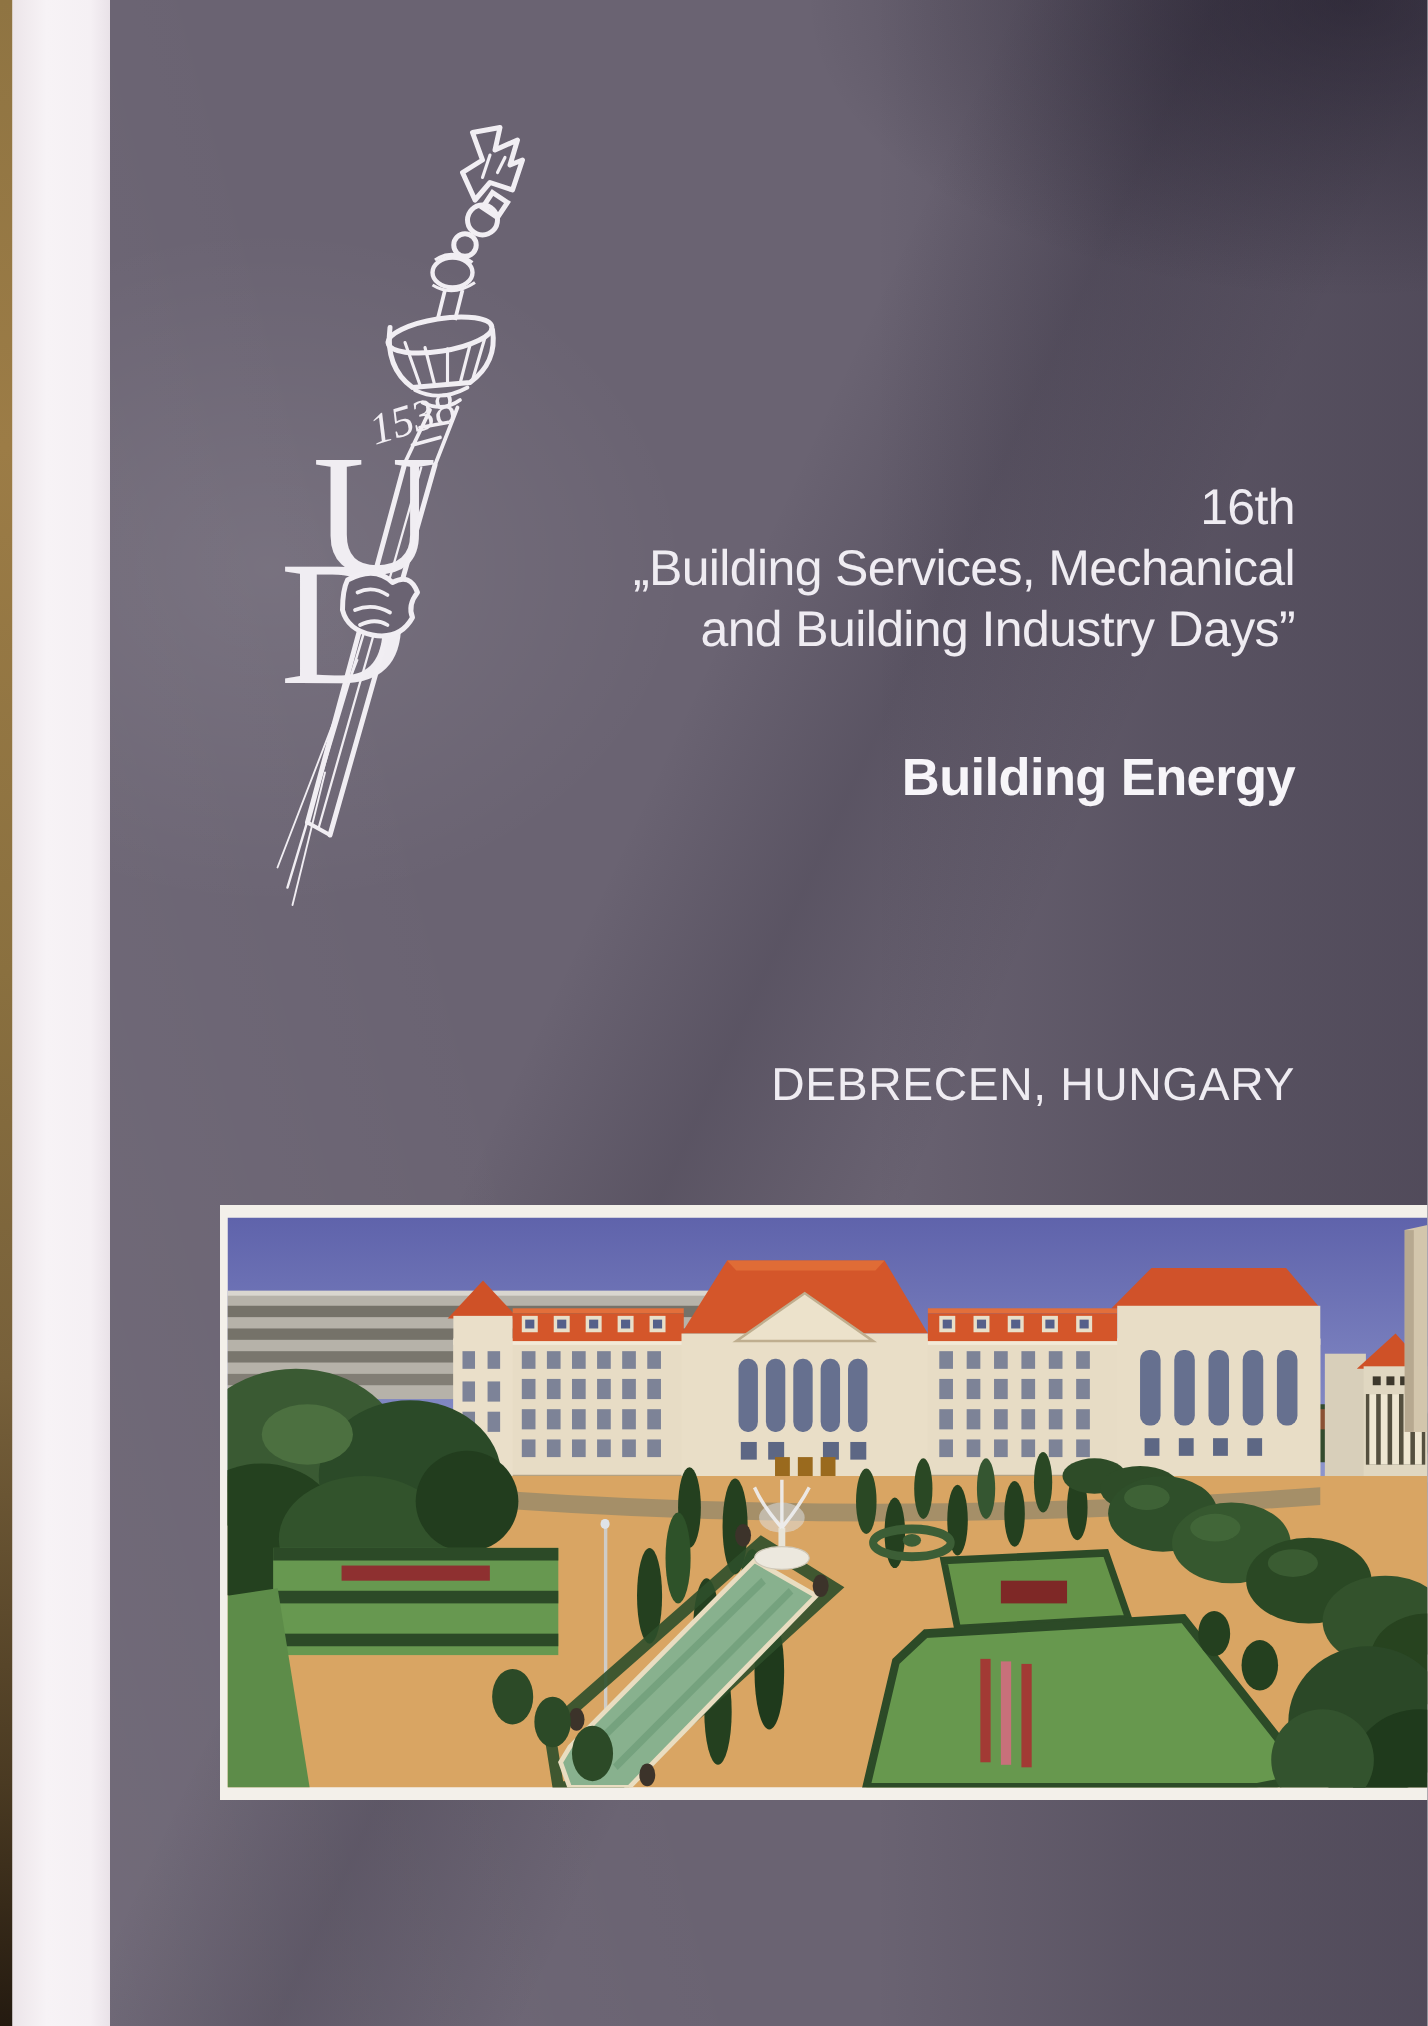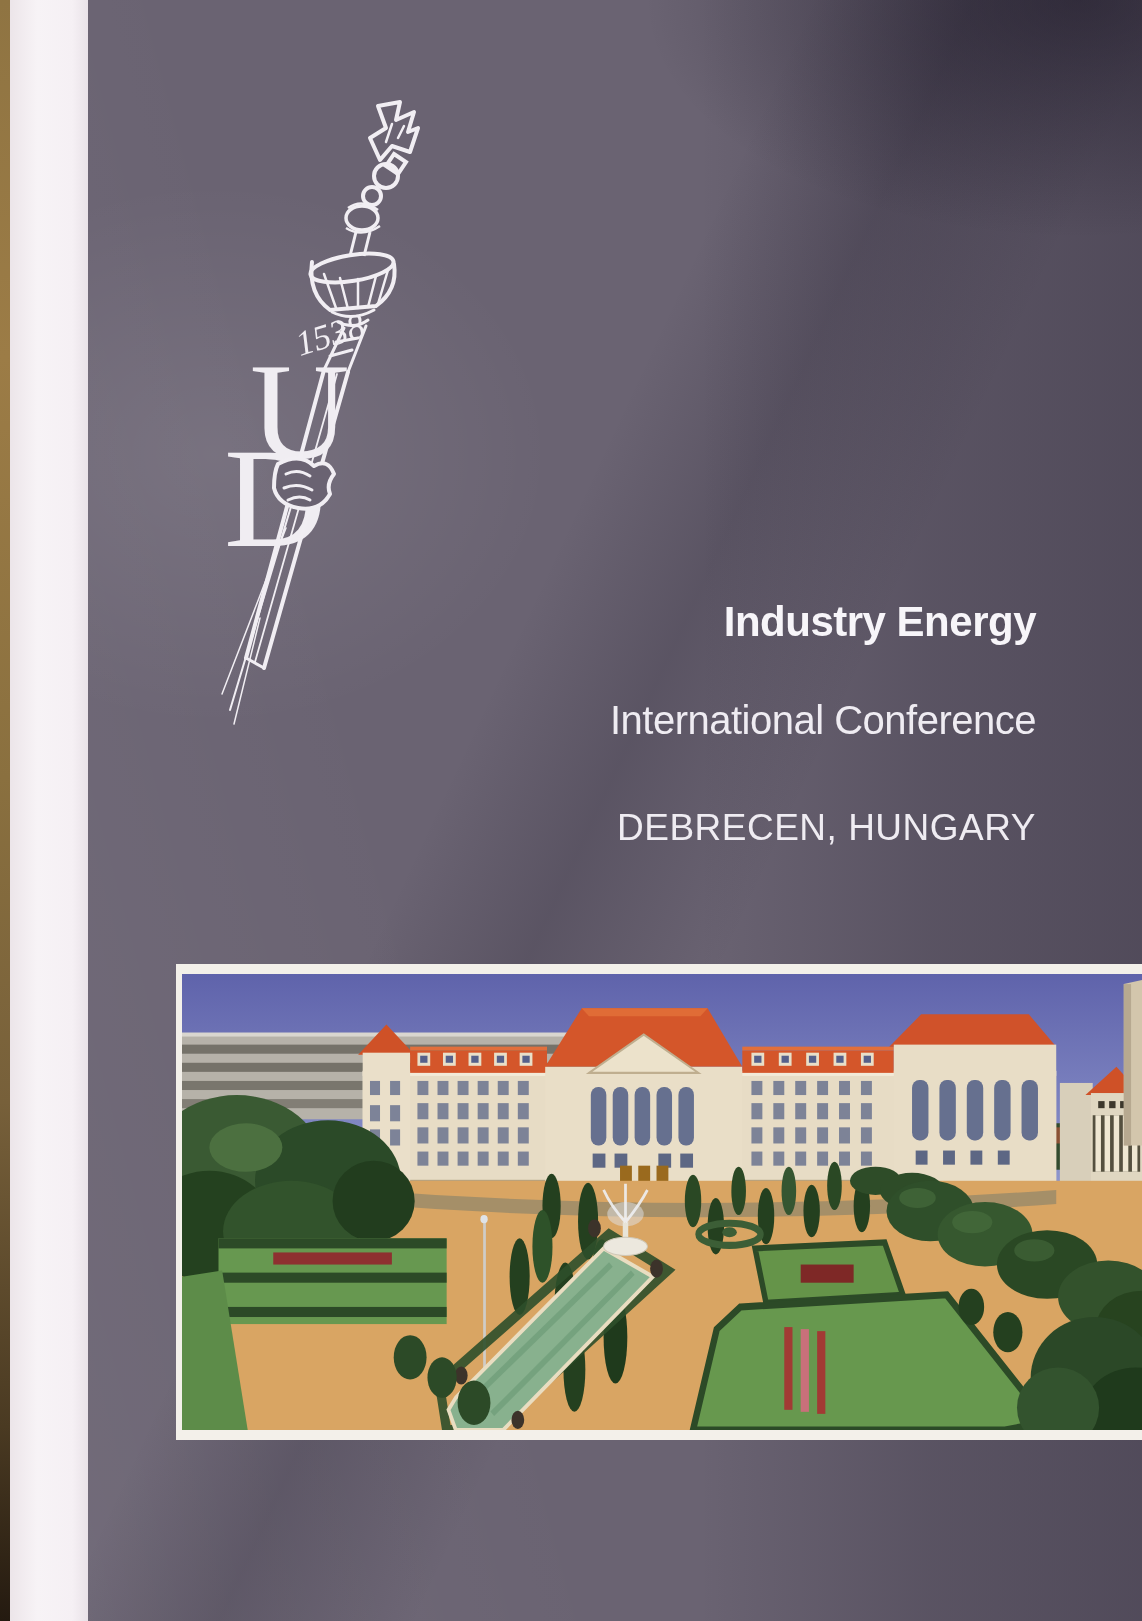--- a/index.html
+++ b/index.html
@@ -24,21 +24,21 @@
       linear-gradient(115deg, rgba(0,0,0,0) 40%, rgba(20,16,32,.18) 49%, rgba(0,0,0,0) 60%),
       radial-gradient(ellipse 520px 420px at 12% 28%, rgba(255,255,255,.09), rgba(255,255,255,0) 65%),
       linear-gradient(75deg, rgba(255,255,255,.05), rgba(255,255,255,0) 35%);
   }
   .logo{position:absolute;left:112px;top:98px;width:270px;height:630px;}
   .logo svg{width:100%;height:100%;display:block;}
   .txt{position:absolute;text-align:right;color:#efecf2;}
   .headline{top:382px;right:106px;font-size:40px;line-height:49px;letter-spacing:-0.5px;}
   .theme{top:598px;right:106px;font-size:42px;font-weight:bold;letter-spacing:-0.5px;color:#f7f5f9;}
   .event{top:694px;right:106px;font-size:40px;line-height:52px;letter-spacing:-0.5px;}
-  .location{top:807px;right:106px;font-size:37px;letter-spacing:0.5px;margin-left:44px;}
+  .location{top:847px;right:106px;font-size:37px;letter-spacing:0.5px;margin-left:44px;}
   .photo-frame{
     position:absolute;left:88px;top:964px;right:0;height:476px;
     background:#f3f0ea;box-sizing:border-box;padding:10px 0 10px 6px;
   }
   .photo-frame svg{width:100%;height:100%;display:block;}
 </style>
 </head>
 <body>
 
 <div class="scan-edge"></div>
@@ -83,25 +83,29 @@
         <path d="M60 520 L34 626" stroke-width="1.5"></path>
       </g>
       <g>
         <path d="M78 366 Q100 354 114 368 Q128 360 134 376 Q126 386 130 396 Q120 414 98 410 Q78 406 74 390 Q74 374 78 366 Z" fill="#6a6372" stroke="#f1eef3" stroke-width="4" stroke-linejoin="round"></path>
         <path d="M86 376 Q98 370 110 378 M84 390 Q98 384 112 392 M88 402 Q100 396 110 402" fill="none" stroke="#f1eef3" stroke-width="3" stroke-linecap="round"></path>
       </g>
       <text x="100" y="258" font-family="Liberation Serif, serif" font-style="italic" font-size="35" fill="#f1eef3" transform="rotate(-17 100 258)">1538</text>
     </svg>
   </div>
 
-
-  <div class="txt theme">Industry Energy</div>
+  <div class="txt headline">
+    <div>16th</div>
+    <div>„Building Services, Mechanical</div>
+    <div>and Building Industry Days”</div>
+  </div>
+
+  <div class="txt theme">Building Energy</div>
 
   <div class="txt event">
-    <div>International Conference</div>
   </div>
 
   <div class="txt location">DEBRECEN, HUNGARY</div>
 
   <div class="photo-frame">
     <svg viewBox="0 0 1052 452" preserveAspectRatio="none" role="img" aria-label="Main building of the University of Debrecen with formal gardens, pool and fountain">
       <defs>
         <linearGradient id="skyGrad" x1="0" y1="0" x2="0" y2="1">
           <stop offset="0" stop-color="#5f63ab"></stop>
           <stop offset="1" stop-color="#9098ce"></stop>

